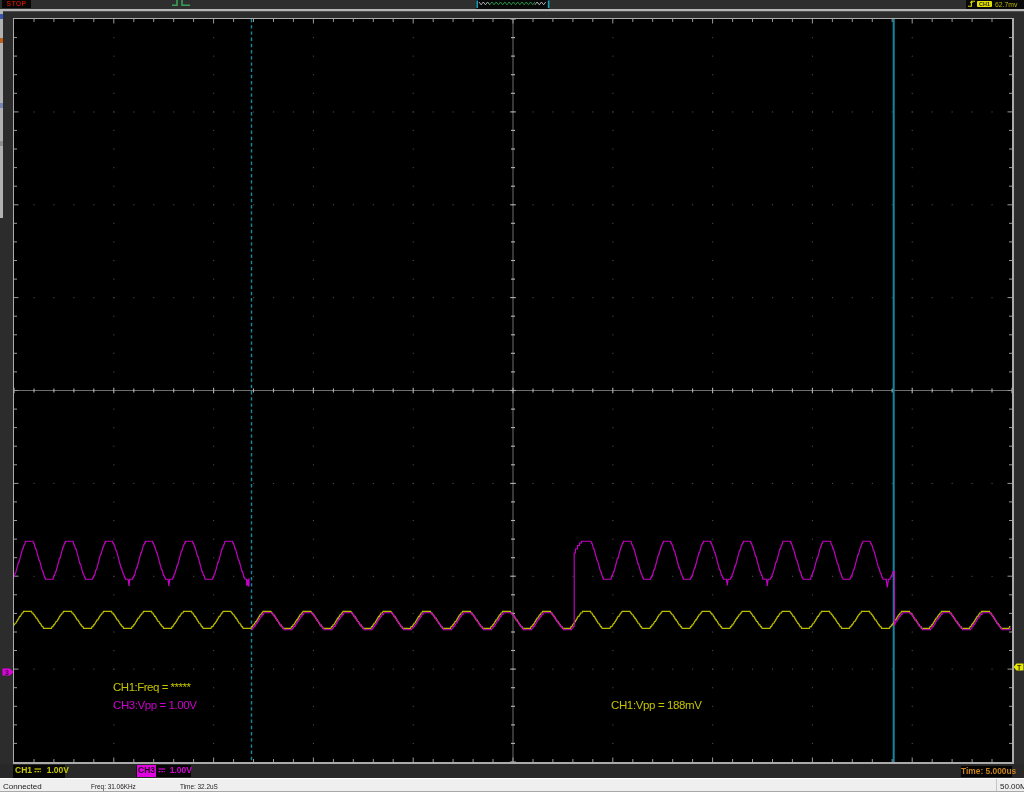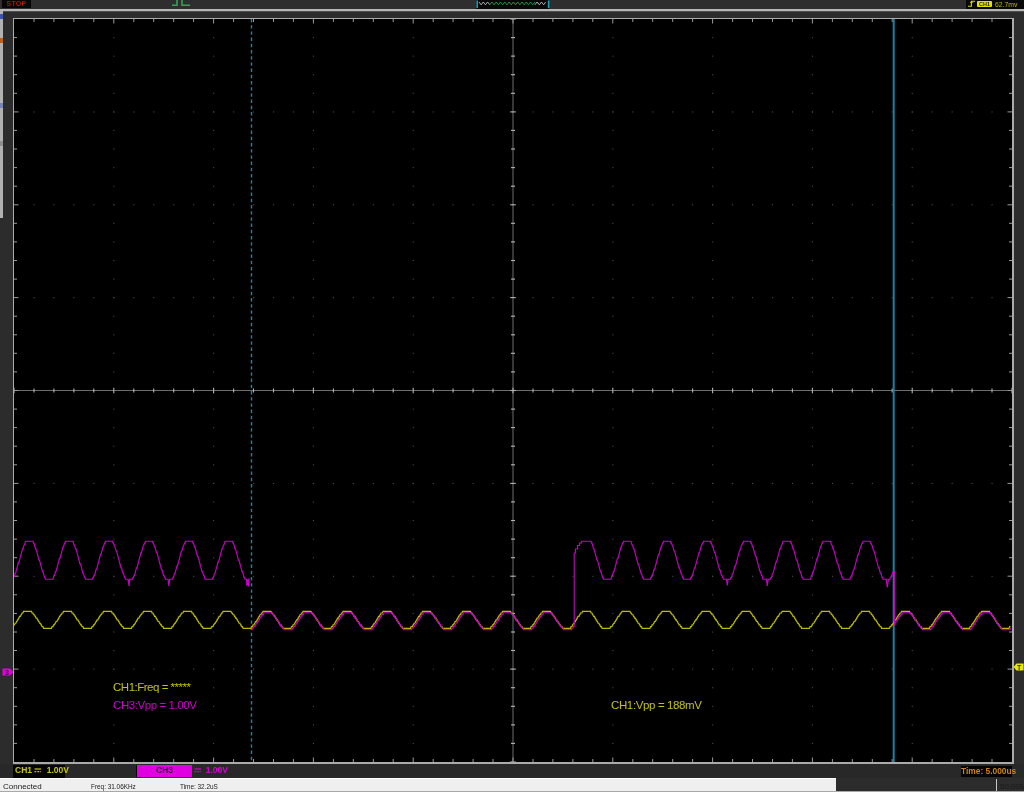--- a/index.html
+++ b/index.html
@@ -1031,29 +1031,29 @@
 
 <div class="abs" style="left:0;top:764px;width:1024px;height:14px;background:#282828"></div>
 <div class="abs" style="left:13px;top:765px;width:52px;height:28px;background:#050505;color:#c9c900;font-size:8.5px;line-height:11.5px;white-space:nowrap">
 <span style="margin-left:2px;font-weight:bold">CH1</span>
 <svg width="8" height="8" viewBox="0 0 8 8" style="vertical-align:-1px">
       <path d="M0.5,3 H7" stroke="#c9c900" stroke-width="1.2" fill="none"></path>
       <path d="M0.5,5.6 H7" stroke="#c9c900" stroke-width="1.2" stroke-dasharray="1.8,1.1" fill="none"></path>
     </svg>
 <span style="font-weight:bold;margin-left:2px">1.00V</span></div>
 <div class="abs" style="left:136px;top:765px;width:55px;height:11.5px;background:#050505;font-size:8.5px;line-height:11.5px;white-space:nowrap">
-<span style="display:inline-block;background:#e000e0;color:#21001f;font-weight:bold;padding:0 19px;margin-left:1px">CH3</span>
+<span style="display:inline-block;background:#e000e0;color:#21001f;font-weight:bold;padding:0 1px;margin-left:1px">CH3</span>
 <svg width="8" height="8" viewBox="0 0 8 8" style="vertical-align:-1px">
       <path d="M0.5,3 H7" stroke="#d800d8" stroke-width="1.2" fill="none"></path>
       <path d="M0.5,5.6 H7" stroke="#d800d8" stroke-width="1.2" stroke-dasharray="1.8,1.1" fill="none"></path>
     </svg>
 <span style="color:#d800d8;font-weight:bold;margin-left:1px">1.00V</span></div>
 <div class="abs" style="left:961px;top:765.5px;width:51px;height:11px;background:#050505;color:#c9841c;
 font-size:8.4px;font-weight:bold;line-height:11px;text-align:center;white-space:nowrap">Time: 5.000us</div>
 
-<div class="abs" style="left:0;top:778px;width:836px;height:14px;background:#efefef;border-top:1px solid #ffffff;color:#1a1a1a;font-size:8px;white-space:nowrap">
+<div class="abs" style="left:0;top:778px;width:1024px;height:14px;background:#efefef;border-top:1px solid #ffffff;color:#1a1a1a;font-size:8px;white-space:nowrap">
 <span class="abs" style="left:3px;top:2.5px">Connected</span>
 <span class="abs" style="left:91px;top:2.5px;transform:scaleX(.8);transform-origin:0 0">Freq: 31.06KHz</span>
 <span class="abs" style="left:180px;top:2.5px;transform:scaleX(.8);transform-origin:0 0">Time: 32.2uS</span>
 <span class="abs" style="left:996px;top:0;width:1px;height:13px;background:#c4c4c4"></span>
 <span class="abs" style="left:1000px;top:2.5px">50.00MS/s</span>
 </div>
 <div class="abs" style="left:0;top:791px;width:1024px;height:1px;background:#a8a8a8"></div>
 
 </body></html>

